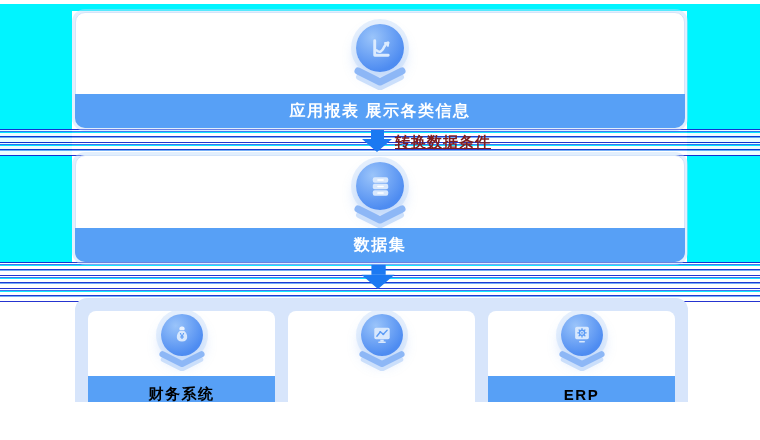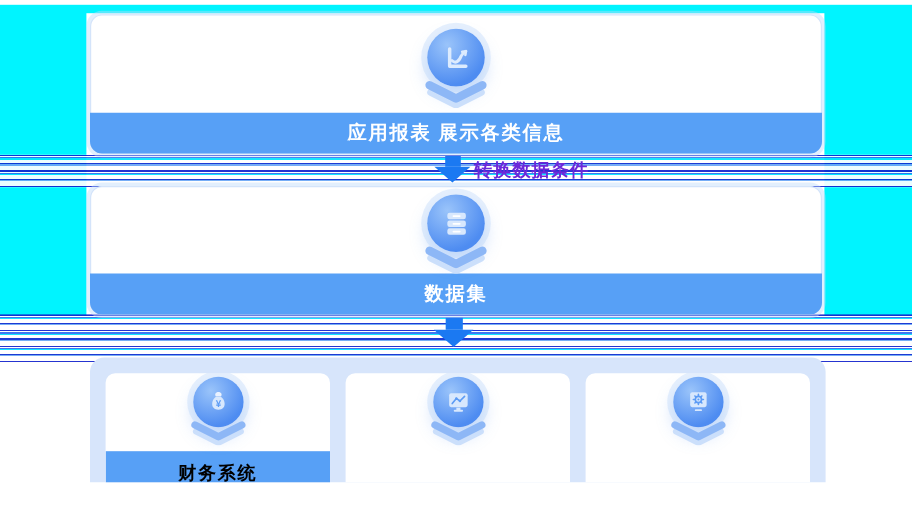--- a/index.html
+++ b/index.html
@@ -48,22 +48,22 @@
   .chevron{margin-top:-8px;}
   .src-card .icon-circle{width:42px;height:42px;}
 
   
   .flow-arrow{position:absolute;display:flex;flex-direction:column;align-items:center;z-index:4;}
   .flow-arrow .stem{width:13px;height:9px;background:#1b79f2;}
   .flow-arrow .head{width:0;height:0;border-left:15px solid transparent;border-right:15px solid transparent;border-top:13px solid #1b79f2;}
   .arrow1{left:362px;top:130px;}
   .arrow2{left:363px;top:266px;transform:scale(1.1);}
   .arrow-label{
-    position:absolute;left:395px;top:133px;z-index:4;color:#6d28d9;
-    font-size:15px;font-weight:700;letter-spacing:1px;white-space:nowrap;
+    position:absolute;left:395px;top:133px;z-index:4;color:#7f1d1d;
+    font-size:15px;font-weight:700;letter-spacing:1px;white-space:nowrap;text-decoration:underline;
   }
 
   
   .sources-panel{
     position:absolute;left:75px;top:298px;width:613px;height:128px;background:#d7e5fb;
     border-radius:12px;display:flex;gap:13px;padding:13px;box-sizing:border-box;z-index:3;
   }
   .src-card{flex:1;background:#fff;border-radius:8px;display:flex;flex-direction:column;overflow:hidden;}
   .src-body{flex:1;position:relative;}
   .src-body .icon-group{top:3px;}
@@ -193,19 +193,20 @@
               </g>
               <rect x="10.5" y="21" width="7" height="1.8" rx="0.9" fill="#d8e8fd"></rect>
             </svg>
           </div>
           <svg class="chevron" width="48" height="23" viewBox="0 0 54 26">
             <path d="M6 13 L27 23.5 L48 13" fill="none" stroke="#cbdffb" stroke-width="6" stroke-linecap="round" stroke-linejoin="round"></path>
             <path d="M5 7 L27 18 L49 7" fill="none" stroke="#8db7f6" stroke-width="7" stroke-linecap="round" stroke-linejoin="round"></path>
           </svg>
         </div>
       </div>
+      <div class="src-footer">ERP</div>
     </div>
 
   </div>
 
   <div class="purple-bar"></div>
 
 </div>
 
 </body></html>

